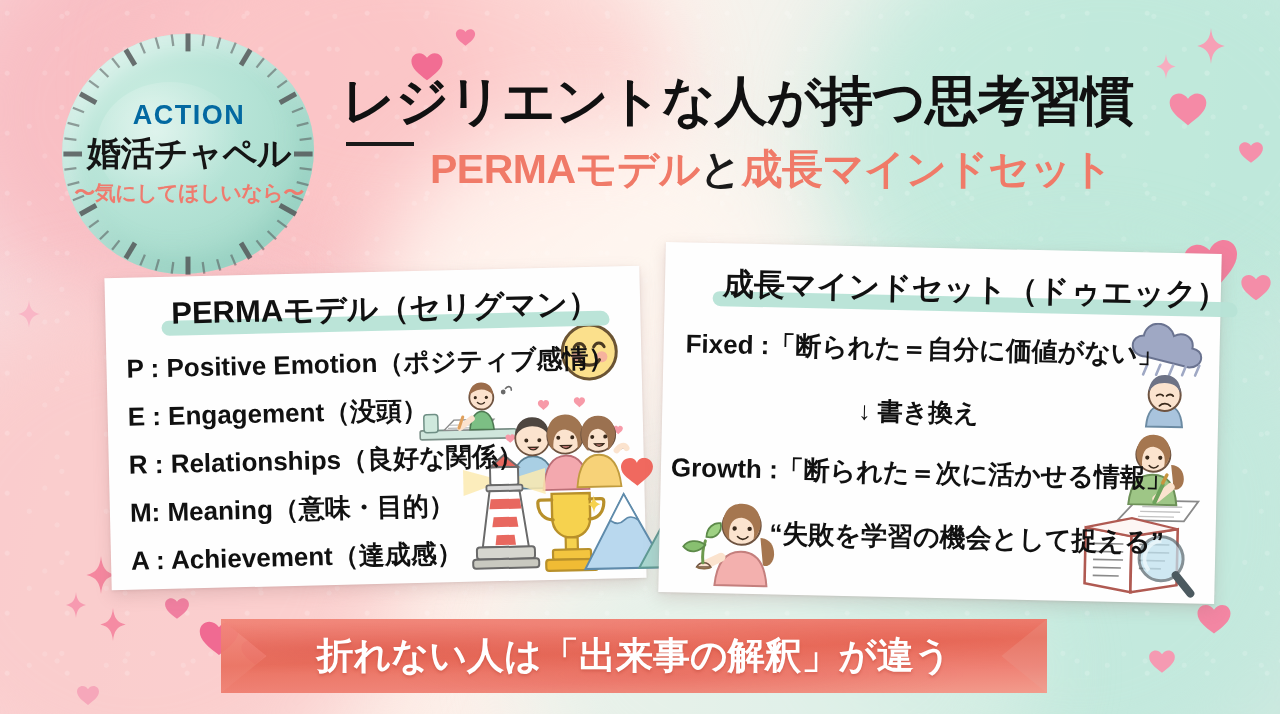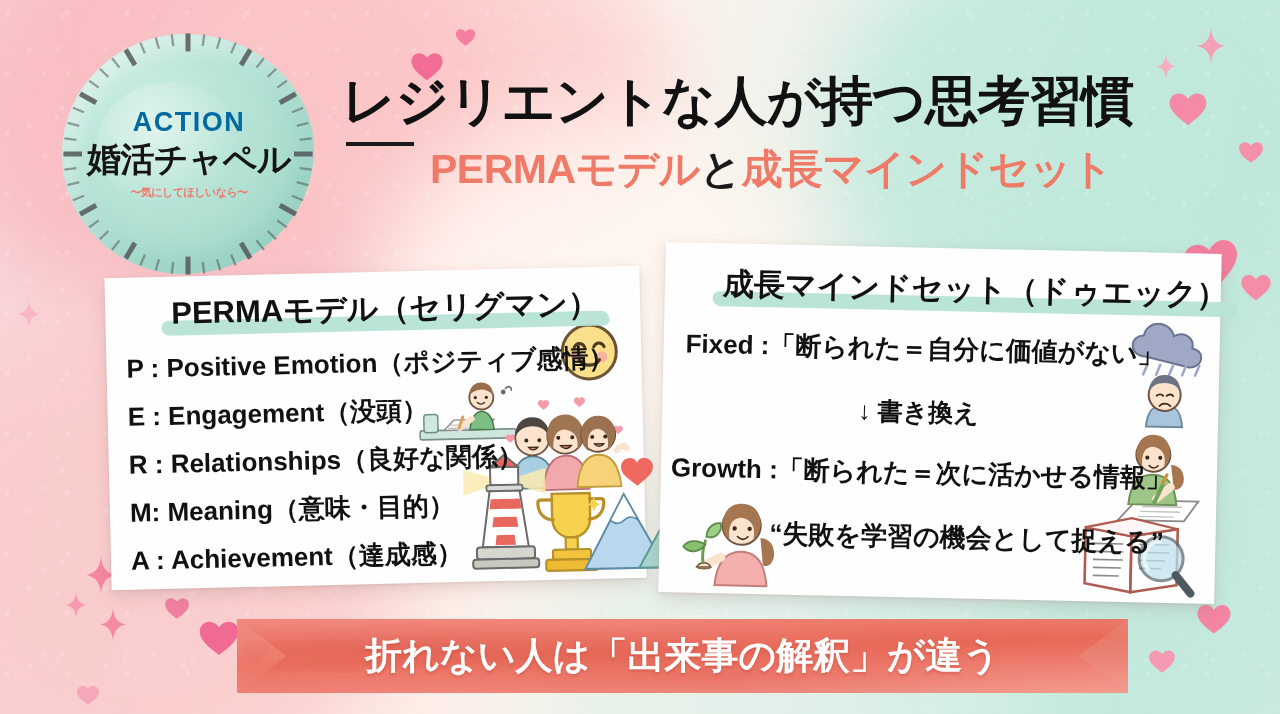--- a/index.html
+++ b/index.html
@@ -69,21 +69,21 @@
   }
   .badge-action{
     font-size:27px; font-weight:bold; color:#0369a1; letter-spacing:1.5px;
     line-height:1.1;
   }
   .badge-main{
     font-size:34px; font-weight:bold; color:#151515; letter-spacing:-.5px;
     line-height:1.15; margin-top:2px;
   }
   .badge-sub{
-    font-size:11px; font-weight:bold; color:#ef7b6e; letter-spacing:-.5px;
+    font-size:21px; font-weight:bold; color:#ef7b6e; letter-spacing:-.5px;
     margin-top:5px;
   }
 
   
   #header{ position:absolute; left:342px; top:72px; width:880px; z-index:3; }
   .h-title{
     font-size:53px; font-weight:bold; color:#111; letter-spacing:-1px;
     line-height:1.08; white-space:nowrap;
   }
   .h-sub-row{ display:flex; align-items:flex-start; gap:16px; margin-top:13px; padding-left:4px; }
@@ -137,21 +137,21 @@
   
   #r1{ left:22px; top:84px;  font-size:26px; }
   #r2{ left:196px; top:148px; font-size:25px; }
   #r3{ left:10px; top:208px; font-size:26px; }
   #r4{ left:110px; top:272px; font-size:26px; }
 
   
   .ill{ position:absolute; z-index:1; }
 
   
-  #ribbon{ position:absolute; left:237px; top:619px; width:891px; height:74px; z-index:5; }
+  #ribbon{ position:absolute; left:221px; top:619px; width:826px; height:74px; z-index:5; }
   .ribbon-shape{
     position:absolute; inset:0;
     background:linear-gradient(178deg,#f2897c 0%, #ef8174 18%, #ea7261 46%, #ef8275 74%, #f29b8c 100%);
     -webkit-clip-path:polygon(0% 0%, 100% 0%, 100% 100%, 0% 100%, 5.5% 50%);
     clip-path:polygon(0% 0%, 100% 0%, 100% 100%, 0% 100%, 5.5% 50%);
     opacity:.94;
   }
   .ribbon-shape.r2{
     left:auto; right:0; width:100%;
     -webkit-clip-path:polygon(0% 0%, 100% 0%, 94.5% 50%, 100% 100%, 0% 100%);

